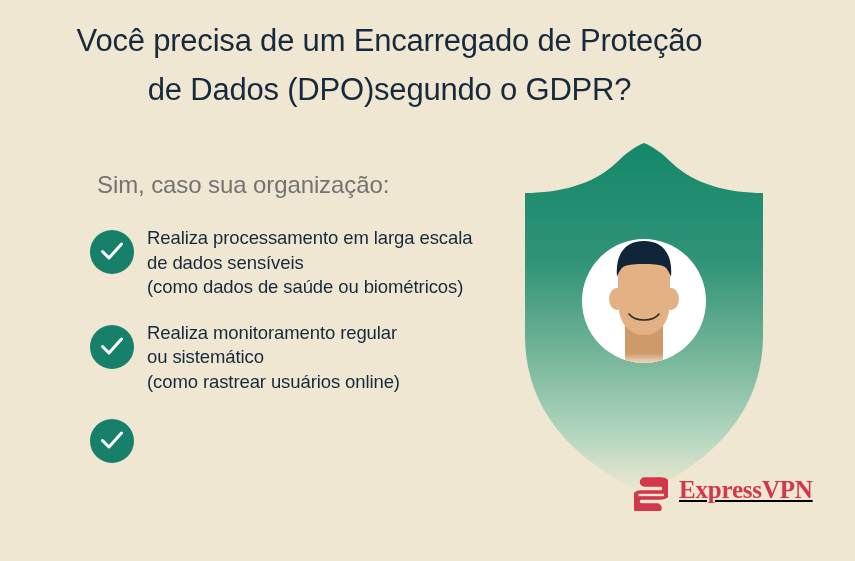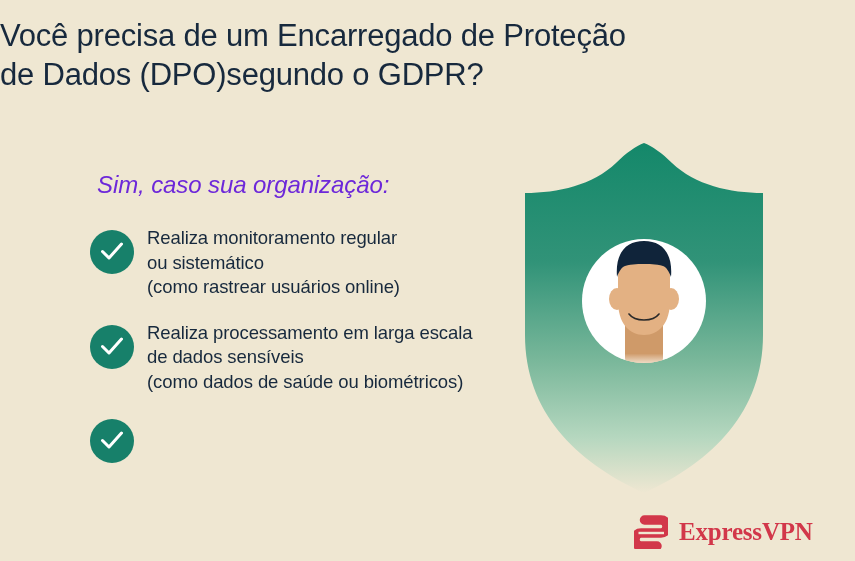--- a/index.html
+++ b/index.html
@@ -19,39 +19,39 @@
     background: #efe7d2;
     overflow: hidden;
   }
 
   
   #title {
     position: absolute;
     left: 0;
     top: 16px;
     width: 779px;
+    text-align: center;
     color: #17293d;
     font-size: 31px;
-    line-height: 39px;
+    line-height: 49px;
     font-weight: 400;
     letter-spacing: -0.2px;
     white-space: pre-line;
   }
 
   
   #subtitle {
     position: absolute;
     left: 97px;
     top: 170px;
-    color: #6d28d9;
+    color: #737373;
     font-size: 24px;
     line-height: 30px;
     font-weight: 400;
     letter-spacing: -0.1px;
-    font-style: italic;
   }
 
   
   #bullet-list {
     position: absolute;
     left: 90px;
     top: 225px;
     width: 440px;
   }
   .bullet-item {
@@ -93,23 +93,24 @@
     height: 350px;
   }
   #shield-graphic svg {
     display: block;
   }
 
   
   #logo {
     position: absolute;
     left: 634px;
-    top: 515px;
+    top: 477px;
     display: flex;
-    align-items: center;
+    align-items: flex-start;
+    text-decoration: underline;
   }
   #logo-mark {
     width: 34px;
     height: 34px;
     margin-right: 11px;
     flex: 0 0 auto;
   }
   #logo-wordmark {
     color: #d2374a;
     font-family: "Liberation Serif", "DejaVu Serif", serif;
@@ -123,41 +124,41 @@
 <body>
 
 <div id="infographic">
 
   <div id="title">Você precisa de um Encarregado de Proteção
 de Dados (DPO)segundo o GDPR?</div>
 
   <div id="subtitle">Sim, caso sua organização:</div>
 
   <div id="bullet-list">
+
+    <div class="bullet-item">
+      <span class="check-badge">
+        <svg width="22" height="20" viewBox="0 0 22 20">
+          <path d="M1.5 9.5 L8 16 L20.5 2" fill="none" stroke="#ffffff" stroke-width="3" stroke-linecap="round" stroke-linejoin="round"></path>
+        </svg>
+      </span>
+      <span class="bullet-text">Realiza processamento em larga escala
+de dados sensíveis
+(como dados de saúde ou biométricos)</span>
+    </div>
 
     <div class="bullet-item">
       <span class="check-badge">
         <svg width="22" height="20" viewBox="0 0 22 20">
           <path d="M1.5 9.5 L8 16 L20.5 2" fill="none" stroke="#ffffff" stroke-width="3" stroke-linecap="round" stroke-linejoin="round"></path>
         </svg>
       </span>
       <span class="bullet-text">Realiza monitoramento regular
 ou sistemático
 (como rastrear usuários online)</span>
-    </div>
-
-    <div class="bullet-item">
-      <span class="check-badge">
-        <svg width="22" height="20" viewBox="0 0 22 20">
-          <path d="M1.5 9.5 L8 16 L20.5 2" fill="none" stroke="#ffffff" stroke-width="3" stroke-linecap="round" stroke-linejoin="round"></path>
-        </svg>
-      </span>
-      <span class="bullet-text">Realiza processamento em larga escala
-de dados sensíveis
-(como dados de saúde ou biométricos)</span>
     </div>
 
     <div class="bullet-item">
       <span class="check-badge">
         <svg width="22" height="20" viewBox="0 0 22 20">
           <path d="M1.5 9.5 L8 16 L20.5 2" fill="none" stroke="#ffffff" stroke-width="3" stroke-linecap="round" stroke-linejoin="round"></path>
         </svg>
       </span>
     </div>
 

